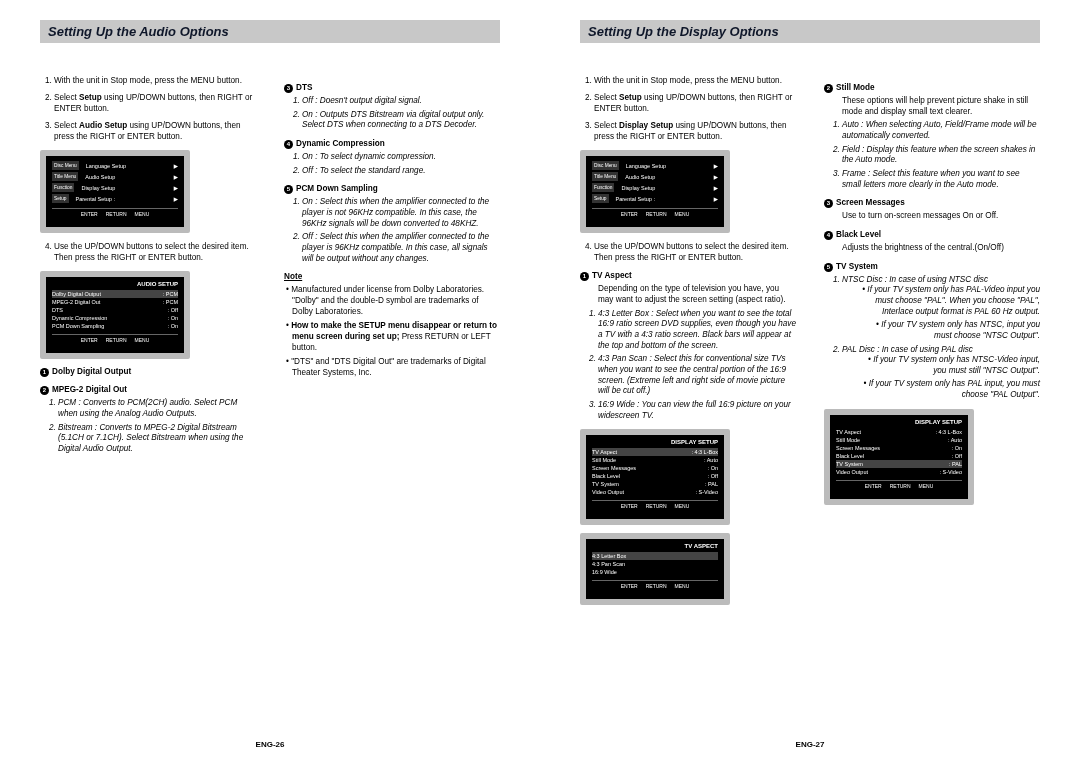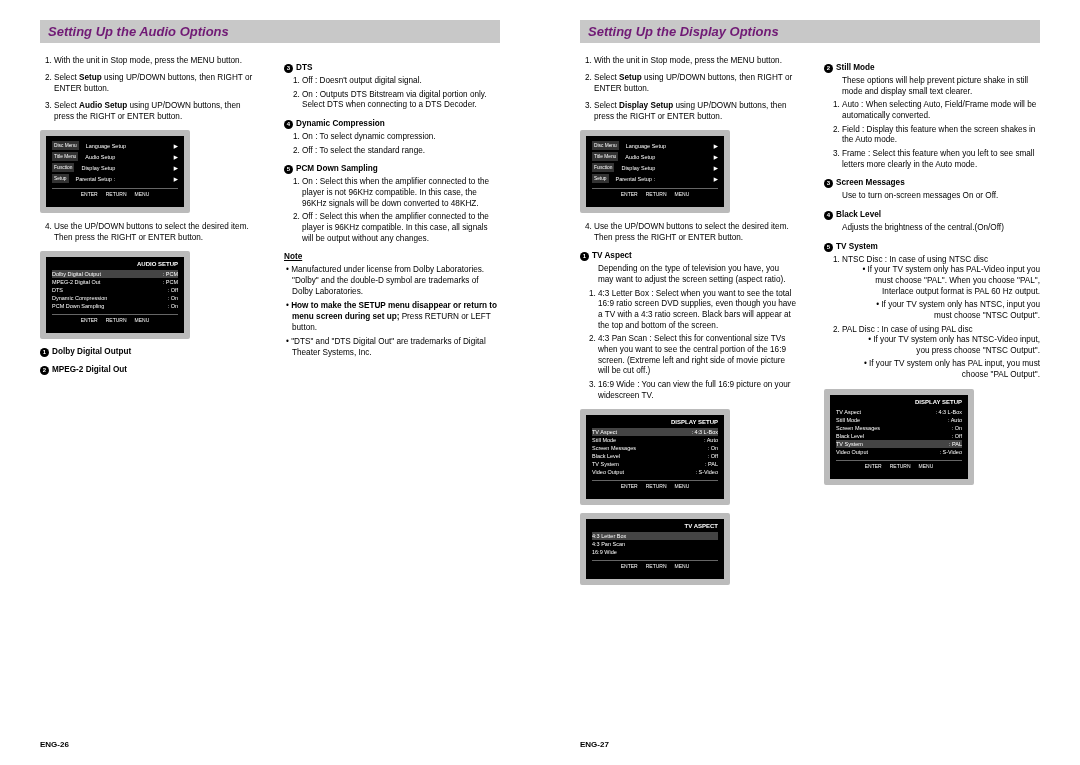--- a/index.html
+++ b/index.html
@@ -1,39 +1,39 @@
 <!DOCTYPE html>
 <html><head>
 <meta charset="utf-8">
 <style>
   * { box-sizing: border-box; margin: 0; padding: 0; }
   body { background: #fff; font-family: Arial, Helvetica, sans-serif; font-size: 8.2px; color: #000; width: 1080px; height: 765px; display: flex; }
   .page { width: 540px; height: 765px; padding: 20px 40px 10px 40px; position: relative; }
-  .page-header { background: #c8c8c8; color: #701a75; font-weight: bold; font-style: italic; font-size: 13px; padding: 4px 8px; margin-bottom: 12px; }
+  .page-header { background: #c8c8c8; color: #0f172a; font-weight: bold; font-style: italic; font-size: 13px; padding: 4px 8px; margin-bottom: 12px; }
   .cols { display: flex; gap: 28px; }
-  .col { flex: 1; }
+  .col { flex: 1; margin-top: 20px; }
   ol.main { list-style: decimal; padding-left: 14px; }
   ol.main > li { margin-bottom: 6px; line-height: 1.35; }
-  ol.sub { list-style: decimal; padding-left: 18px; }
+  ol.sub { list-style: decimal; padding-left: 18px; font-style: italic; }
   ol.sub > li { margin-bottom: 3px; line-height: 1.3; }
   b { font-weight: bold; }
   .shot { width: 150px; background: #000; color: #fff; padding: 4px 6px 10px 6px; margin: 8px 0; font-size: 5.5px; position: relative; border: 6px solid #bbb; border-radius: 2px; }
   .shot .title { text-align: right; font-weight: bold; margin-bottom: 3px; font-size: 6px; }
   .shot .row { display: flex; justify-content: space-between; padding: 1px 0; }
   .shot .row.sel { background: #444; }
   .shot .ft { border-top: 1px solid #666; margin-top: 4px; padding-top: 2px; display: flex; gap: 8px; justify-content: center; font-size: 5px; }
   .shot .side { background: #333; padding: 2px; display: inline-block; margin-right: 3px; font-size: 4.8px; }
   .shot.menu .mrow { display: flex; align-items: center; gap: 4px; padding: 1px 0; }
   .item-head { font-weight: bold; margin: 8px 0 3px 0; }
   .circled { display: inline-block; width: 9px; height: 9px; border-radius: 50%; background: #000; color: #fff; text-align: center; line-height: 9px; font-size: 6px; margin-right: 3px; }
   .note-title { font-weight: bold; text-decoration: underline; margin: 8px 0 4px 0; }
   .bullet { padding-left: 8px; text-indent: -6px; margin-bottom: 4px; line-height: 1.3; }
   .bullet::before { content: "• "; }
   .indent { padding-left: 18px; line-height: 1.3; margin-bottom: 3px; }
-  .footer { position: absolute; bottom: 16px; width: calc(100% - 80px); text-align: left; font-weight: bold; font-size: 8px; }
+  .footer { position: absolute; bottom: 16px; width: calc(100% - 80px); text-align: center; font-weight: bold; font-size: 8px; }
   .note-inline { font-weight: bold; margin-right: 4px; }
   .sublabel { padding-left: 22px; text-indent: -4px; margin-bottom: 3px; line-height: 1.3; text-align: right; }
 </style>
 </head>
 <body>
 
 <div class="page">
   <div class="page-header">Setting Up the Audio Options</div>
   <div class="cols">
     <div class="col">
@@ -98,28 +98,32 @@
           </div>
           <div class="ft">
             <span>ENTER</span>
             <span>RETURN</span>
             <span>MENU</span>
           </div>
         </div>
       <div id="left-items-a">
           <div class="item-head"><span class="circled">1</span>Dolby Digital Output</div>
           <div class="item-head"><span class="circled">2</span>MPEG-2 Digital Out</div>
+          <ol class="sub">
+            <li>PCM : Converts to PCM(2CH) audio. Select PCM when using the Analog Audio Outputs.</li>
+            <li>Bitstream : Converts to MPEG-2 Digital Bitstream (5.1CH or 7.1CH). Select Bitstream when using the Digital Audio Output.</li>
+          </ol>
         </div>
     </div>
     <div class="col">
       <div id="left-items-b">
           <div class="item-head"><span class="circled">3</span>DTS</div>
           <ol class="sub">
             <li>Off : Doesn't output digital signal.</li>
-            <li>On : Outputs DTS Bitstream via digital portion only. Select DTS when connecting to a DTS Decoder.</li>
+            <li>On : Outputs DTS Bitstream via digital output only. Select DTS when connecting to a DTS Decoder.</li>
           </ol>
           <div class="item-head"><span class="circled">4</span>Dynamic Compression</div>
           <ol class="sub">
             <li>On : To select dynamic compression.</li>
             <li>Off : To select the standard range.</li>
           </ol>
           <div class="item-head"><span class="circled">5</span>PCM Down Sampling</div>
           <ol class="sub">
             <li>On : Select this when the amplifier connected to the player is not 96KHz compatible. In this case, the 96KHz signals will be down converted to 48KHZ.</li>
             <li>Off : Select this when the amplifier connected to the player is 96KHz compatible. In this case, all signals will be output without any changes.</li>
@@ -234,30 +238,30 @@
           </div>
         </div>
     </div>
     <div class="col">
       <div id="right-items-r">
           <div class="item-head"><span class="circled">2</span>Still Mode</div>
           <div class="indent">These options will help prevent picture shake in still mode and display small text clearer.</div>
           <ol class="sub">
             <li>Auto : When selecting Auto, Field/Frame mode will be automatically converted.</li>
             <li>Field : Display this feature when the screen shakes in the Auto mode.</li>
-            <li>Frame : Select this feature when you left to see small letters more clearly in the Auto mode.</li>
+            <li>Frame : Select this feature when you want to see small letters more clearly in the Auto mode.</li>
           </ol>
           <div class="item-head"><span class="circled">3</span>Screen Messages</div>
           <div class="indent">Use to turn on-screen messages On or Off.</div>
           <div class="item-head"><span class="circled">4</span>Black Level</div>
           <div class="indent">Adjusts the brightness of the central.(On/Off)</div>
           <div class="item-head"><span class="circled">5</span>TV System</div>
           <ol class="sub">
             <li>NTSC Disc : In case of using NTSC disc<div class="sublabel">• If your TV system only has PAL-Video input you must choose "PAL". When you choose "PAL", Interlace output format is PAL 60 Hz output.</div><div class="sublabel">• If your TV system only has NTSC, input you must choose "NTSC Output".</div></li>
-            <li>PAL Disc : In case of using PAL disc<div class="sublabel">• If your TV system only has NTSC-Video input, you press choose "NTSC Output".</div><div class="sublabel">• If your TV system only has PAL input, you must choose "PAL Output".</div></li>
+            <li>PAL Disc : In case of using PAL disc<div class="sublabel">• If your TV system only has NTSC-Video input, you must still "NTSC Output".</div><div class="sublabel">• If your TV system only has PAL input, you must choose "PAL Output".</div></li>
           </ol>
         </div>
       <div class="shot" id="right-shot-disp2">
           <div class="title">DISPLAY SETUP</div>
           <div class="row ">
             <span>TV Aspect</span>
             <span>: 4:3 L-Box</span>
           </div>
           <div class="row ">
             <span>Still Mode</span>

